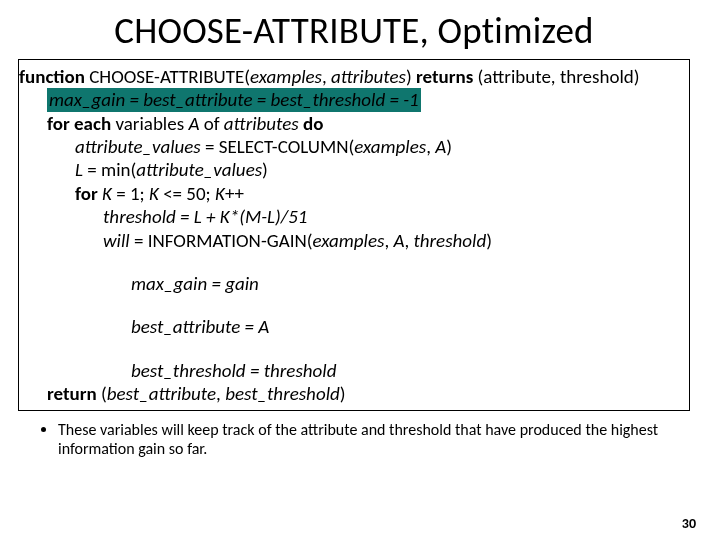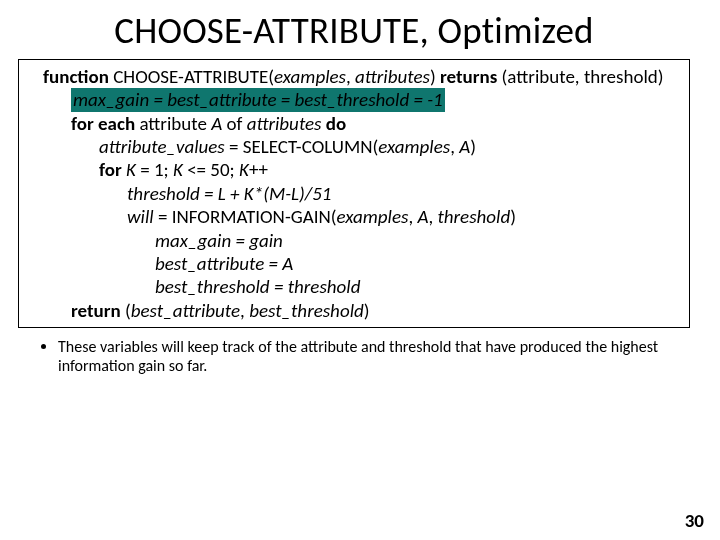--- a/index.html
+++ b/index.html
@@ -20,69 +20,70 @@
   }
   .title {
     font-size: 37px;
     font-weight: 400;
     text-align: center;
     margin: 0 0 6px 0;
     letter-spacing: 0.2px;
   }
   .codebox {
     border: 1.5px solid #000;
-    padding: 5px 8px 5px 24px;
+    padding: 5px 8px 5px 0;
     font-size: 19px;
     line-height: 1.23;
   }
   .codebox div {
     white-space: pre;
   }
   .it { font-style: italic; }
   .bd { font-weight: 700; }
   .hl {
     background: #0f766e;
     display: inline-block;
     padding: 0 2px;
   }
   .ind1 { padding-left: 28px; }
   .ind2 { padding-left: 56px; }
   .ind3 { padding-left: 84px; }
-  .ind4 { padding-left: 112px; }
+  .ind4 { padding-left: 112px; margin-top: 20px; }
   .bullets {
     margin: 10px 0 0 0;
     padding: 0 0 0 40px;
     list-style: disc;
     font-size: 16px;
     line-height: 1.18;
   }
   .pagenum {
     position: absolute;
-    right: 4px;
+    right: 12px;
     bottom: 8px;
-    font-size: 19px;
+    font-size: 14px;
     font-weight: 700;
   }
 </style>
 </head>
 <body>
 
 <div class="slide">
 
   <h1 class="title">CHOOSE-ATTRIBUTE, Optimized</h1>
 
   <div class="codebox">
     <div><span class="bd">function</span><span> CHOOSE-ATTRIBUTE(</span><span class="it">examples</span><span>, </span><span class="it">attributes</span><span>) </span><span class="bd">returns</span><span> (attribute, threshold)</span></div>
 
     <div class="ind1"><span class="hl it">max_gain = best_attribute = best_threshold = -1</span></div>
 
-    <div class="ind1"><span class="bd">for each</span><span> attribute </span><span class="it">A</span><span> of </span><span class="it">attributes </span><span class="bd">do</span></div>
+    <div class="ind1"><span class="bd">for each</span><span> variables </span><span class="it">A</span><span> of </span><span class="it">attributes </span><span class="bd">do</span></div>
 
     <div class="ind2"><span class="it">attribute_values</span><span> = SELECT-COLUMN(</span><span class="it">examples</span><span>, </span><span class="it">A</span><span>)</span></div>
 
+    <div class="ind2"><span class="it">L </span><span>= min(</span><span class="it">attribute_values</span><span>)</span></div>
 
 
     <div class="ind2"><span class="bd">for </span><span class="it">K </span><span>= 1; </span><span class="it">K </span><span>&lt;= 50; </span><span class="it">K</span><span>++</span></div>
 
     <div class="ind3"><span class="it">threshold = L + K*(M-L)/51</span></div>
 
     <div class="ind3"><span class="it">will </span><span>= INFORMATION-GAIN(</span><span class="it">examples</span><span>, </span><span class="it">A</span><span>, </span><span class="it">threshold</span><span>)</span></div>
 
 
     <div class="ind4"><span class="it">max_gain = gain</span></div>

